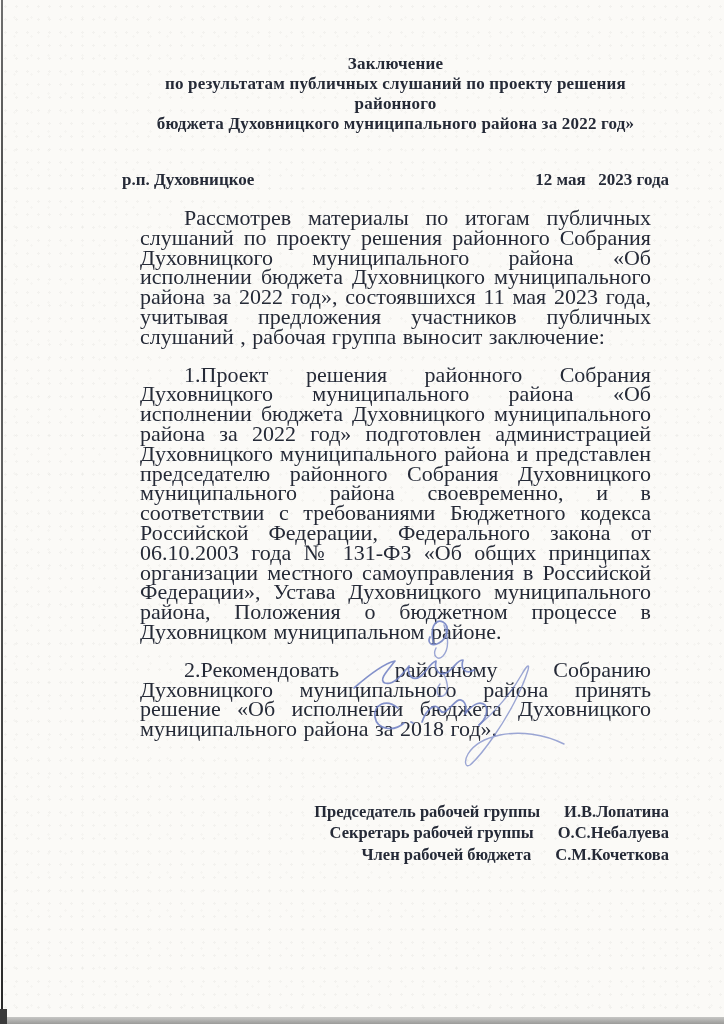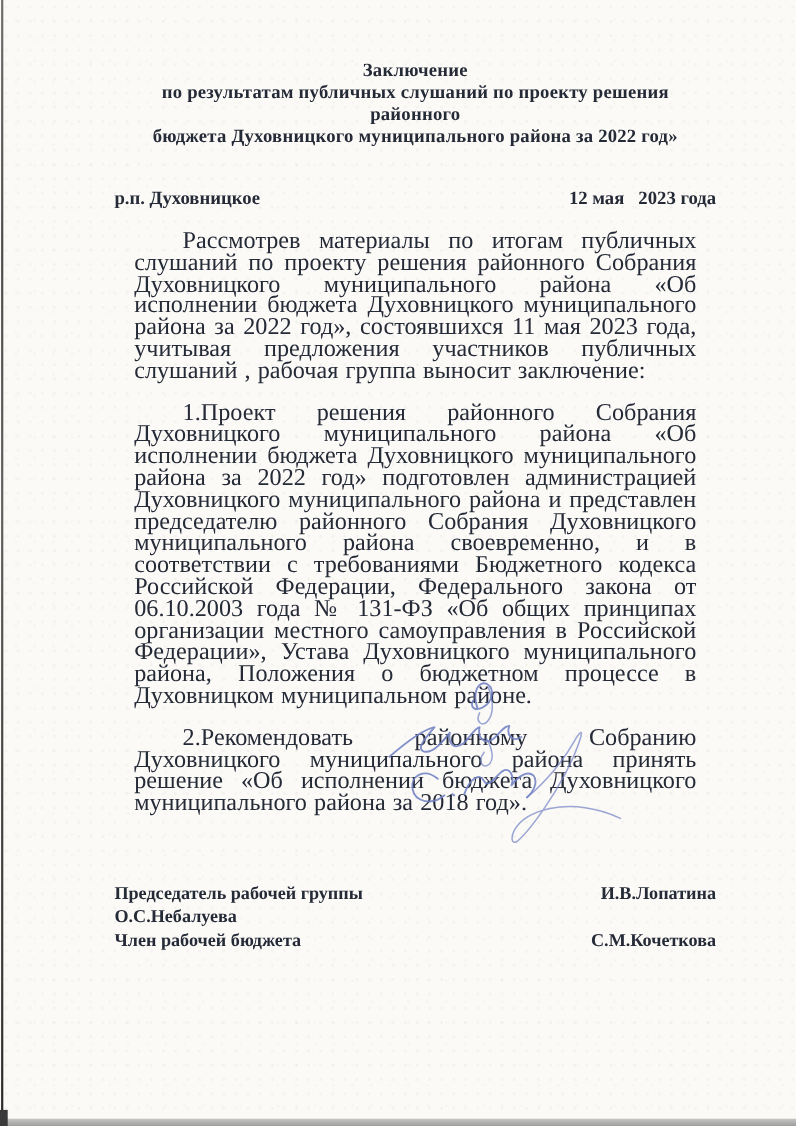--- a/index.html
+++ b/index.html
@@ -22,21 +22,21 @@
     position: absolute; inset: 0;
     background-image:
       radial-gradient(rgba(95,95,85,0.05) 1px, transparent 1.3px),
       radial-gradient(rgba(125,125,115,0.04) 1px, transparent 1.4px);
     background-size: 11px 13px, 17px 19px;
     background-position: 0 0, 6px 8px;
     pointer-events: none;
   }
   .content {
     position: absolute;
-    left: 104px; top: 0;
+    left: 122px; top: 0;
     width: 547px;
   }
   .title-block {
     margin-top: 54px;
     text-align: center;
     font-weight: bold;
     font-size: 17px;
     line-height: 20px;
     letter-spacing: 0.2px;
   }
@@ -58,21 +58,21 @@
     text-align: justify;
     text-indent: 44px;
     word-spacing: 1px;
   }
   .sig-block {
     margin-top: 62px;
     font-weight: bold;
     font-size: 16.5px;
     line-height: 21.5px;
   }
-  .sig-row { display: flex; justify-content: space-between; }
+  .sig-row { display: flex; justify-content: flex-end; gap: 24px; }
   .sig-row .sig-name { text-align: right; }
   
   .signatures-svg {
     position: absolute;
     left: 338px; top: 598px;
     width: 245px; height: 180px;
     pointer-events: none;
   }
   .sig-stroke {
     fill: none;
@@ -125,20 +125,21 @@
       <p>1.Проект решения районного Собрания Духовницкого муниципального района «Об исполнении бюджета Духовницкого муниципального района за 2022 год» подготовлен администрацией Духовницкого муниципального района и представлен председателю районного Собрания Духовницкого муниципального района своевременно, и в соответствии с требованиями Бюджетного кодекса Российской Федерации, Федерального закона от 06.10.2003 года № 131-ФЗ «Об общих принципах организации местного самоуправления в Российской Федерации», Устава Духовницкого муниципального района, Положения о бюджетном процессе в Духовницком муниципальном районе.</p>
       <p>2.Рекомендовать районному Собранию Духовницкого муниципального района принять решение «Об исполнении бюджета Духовницкого муниципального района за 2018 год».</p>
     </div>
 
     <div class="sig-block">
       <div class="sig-row">
         <span class="sig-role">Председатель рабочей группы</span>
         <span class="sig-name">И.В.Лопатина</span>
       </div>
       <div class="sig-row">
+        <span class="sig-role">Секретарь рабочей группы</span>
         <span class="sig-name">О.С.Небалуева</span>
       </div>
       <div class="sig-row">
         <span class="sig-role">Член рабочей бюджета</span>
         <span class="sig-name">С.М.Кочеткова</span>
       </div>
     </div>
 
   </div>
 

